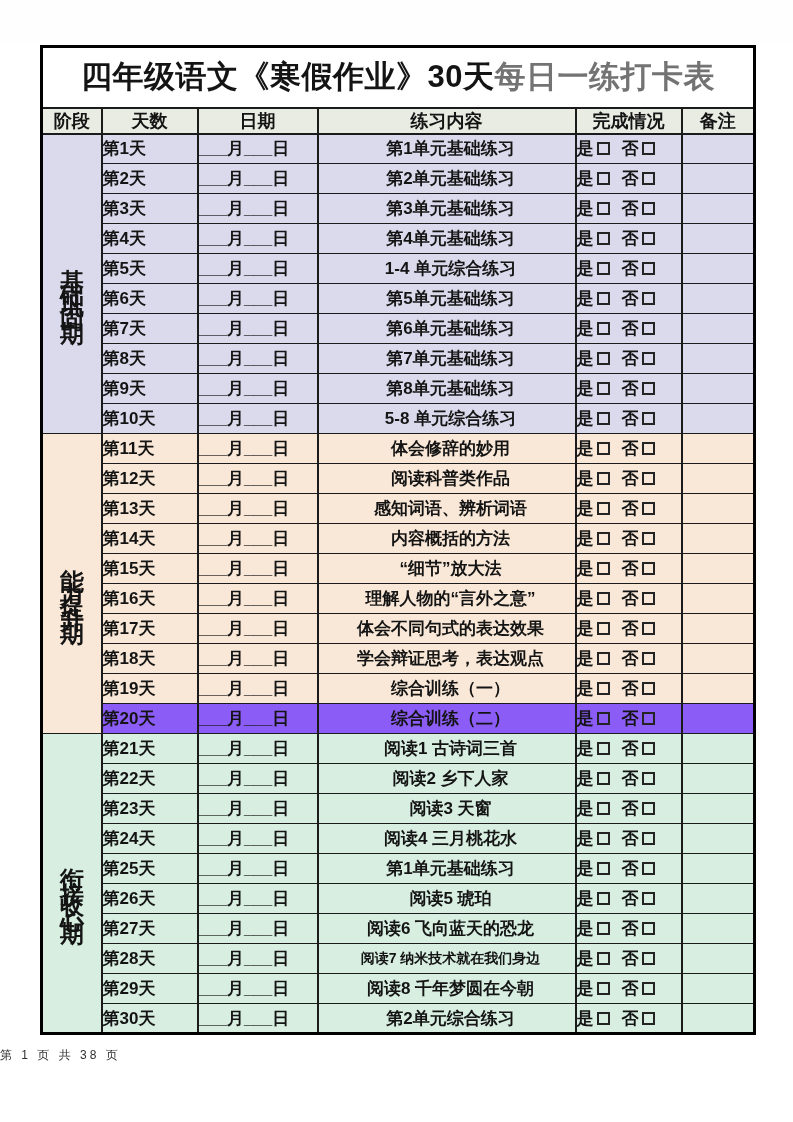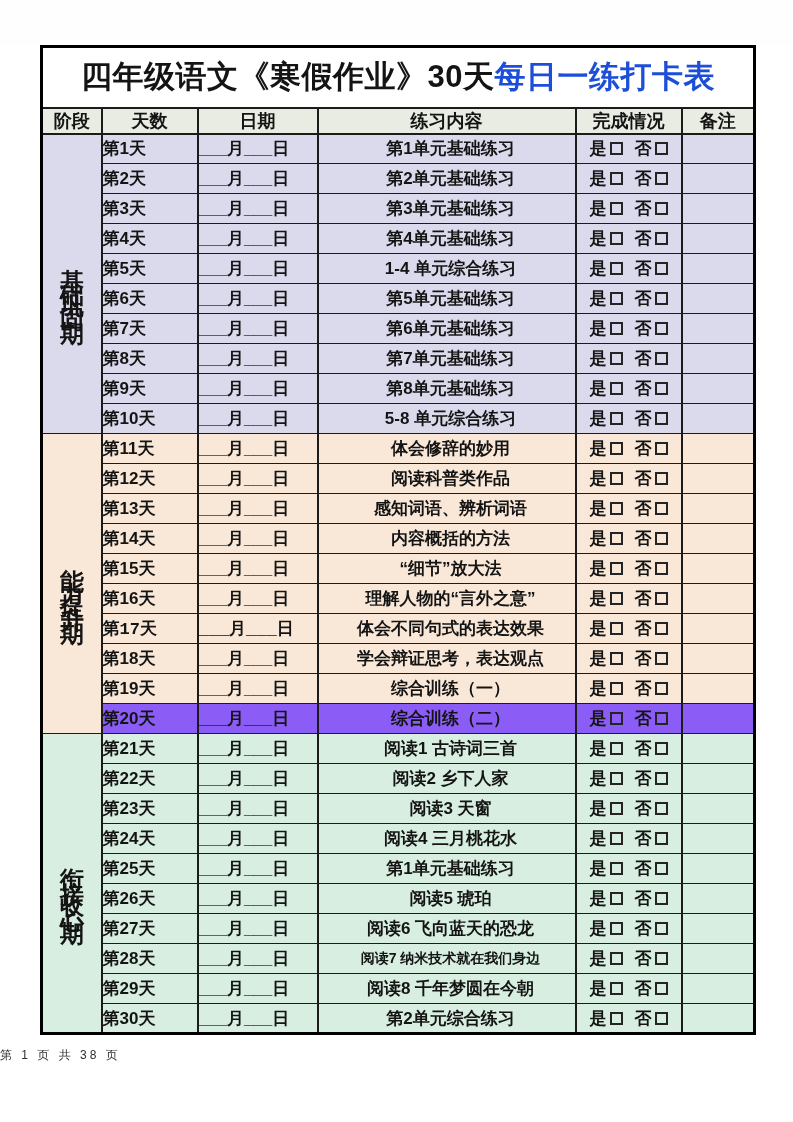--- a/index.html
+++ b/index.html
@@ -14,21 +14,21 @@
     width:713px;margin:45px 0 0 40px;
     border:3px solid #000;
     background:#fff;
   }
   td,th{border:2px solid #1b1b1b;padding:0;box-sizing:border-box;}
   .title-cell{
     height:61px;text-align:center;vertical-align:middle;
     font-size:31px;font-weight:700;background:#fff;
     white-space:nowrap;letter-spacing:0.5px;
   }
-  .title-red{color:#1d4ed8;}
+  .title-red{color:#737373;}
   .head-row th{
     height:24px;background:#e9ece2;
     font-size:18px;font-weight:700;text-align:center;vertical-align:middle;
   }
   tr.data-row td{height:30px;border-top-width:1.5px;border-bottom-width:1.5px;}
   td.stage-cell{text-align:center;vertical-align:middle;}
   .stage-text{
     display:inline-block;
     writing-mode:vertical-rl;text-orientation:upright;
     font-size:24px;font-weight:700;letter-spacing:13px;
@@ -37,21 +37,21 @@
   td.day-cell,td.date-cell{
     vertical-align:middle;
     font-size:17px;font-weight:700;white-space:nowrap;
   }
   td.content-cell{
     text-align:center;vertical-align:middle;padding-left:8px;
     font-size:17px;font-weight:700;white-space:nowrap;overflow:hidden;
   }
   td.content-cell.small{font-size:14px;margin-top:20px;}
   td.completion-cell{
-    text-align:center;vertical-align:middle;
+    text-align:left;vertical-align:middle;
     font-size:17px;font-weight:700;white-space:nowrap;
   }
   .cb-pair{display:inline-block;}
   .cb-pair + .cb-pair{margin-left:12px;}
   .checkbox{
     display:inline-block;width:13px;height:13px;
     border:2px solid #242424;box-sizing:border-box;
     margin-left:3px;vertical-align:-1px;background:transparent;
   }
   td.note-cell{background-clip:padding-box;}
@@ -192,21 +192,21 @@
           <td class="completion-cell"><span class="cb-pair"><span>是</span><span class="checkbox"></span></span><span class="cb-pair"><span>否</span><span class="checkbox"></span></span></td>
           <td class="note-cell"></td>
         </tr>
         <tr class="data-row" style="background: rgb(249, 232, 215);">
           <td class="day-cell">第16天</td>
           <td class="date-cell"><span>___</span><span>月</span><span>___</span><span>日</span></td>
           <td class="content-cell">理解人物的“言外之意”</td>
           <td class="completion-cell"><span class="cb-pair"><span>是</span><span class="checkbox"></span></span><span class="cb-pair"><span>否</span><span class="checkbox"></span></span></td>
           <td class="note-cell"></td>
         </tr>
-        <tr class="data-row" style="background: rgb(249, 232, 215); font-family: Liberation Mono, monospace;">
+        <tr class="data-row" style="background: rgb(249, 232, 215);">
           <td class="day-cell">第17天</td>
           <td class="date-cell"><span>___</span><span>月</span><span>___</span><span>日</span></td>
           <td class="content-cell">体会不同句式的表达效果</td>
           <td class="completion-cell"><span class="cb-pair"><span>是</span><span class="checkbox"></span></span><span class="cb-pair"><span>否</span><span class="checkbox"></span></span></td>
           <td class="note-cell"></td>
         </tr>
         <tr class="data-row" style="background: rgb(249, 232, 215);">
           <td class="day-cell">第18天</td>
           <td class="date-cell"><span>___</span><span>月</span><span>___</span><span>日</span></td>
           <td class="content-cell">学会辩证思考，表达观点</td>

